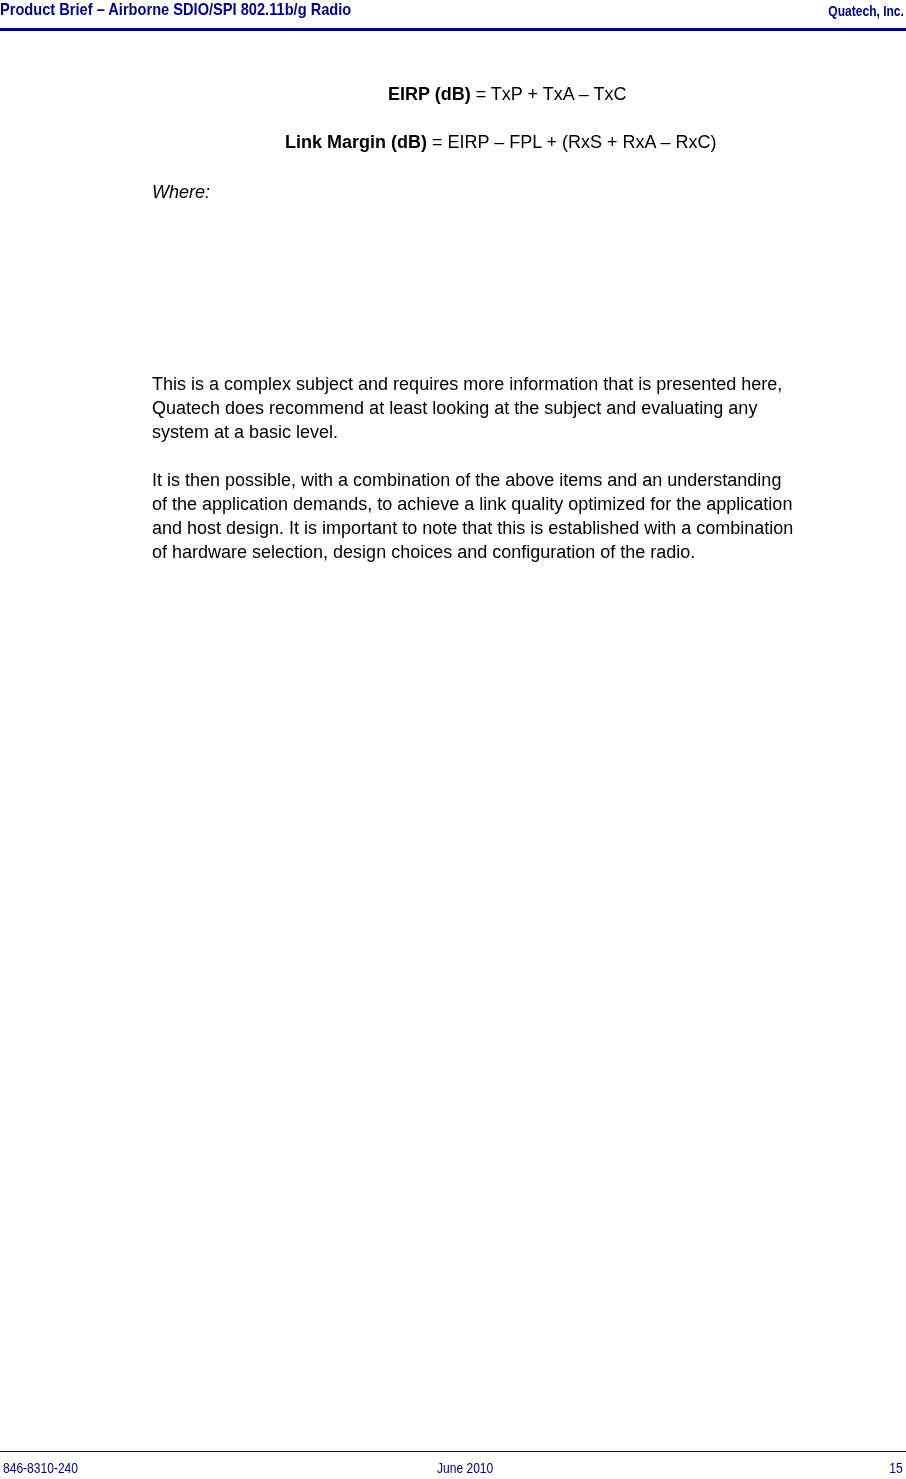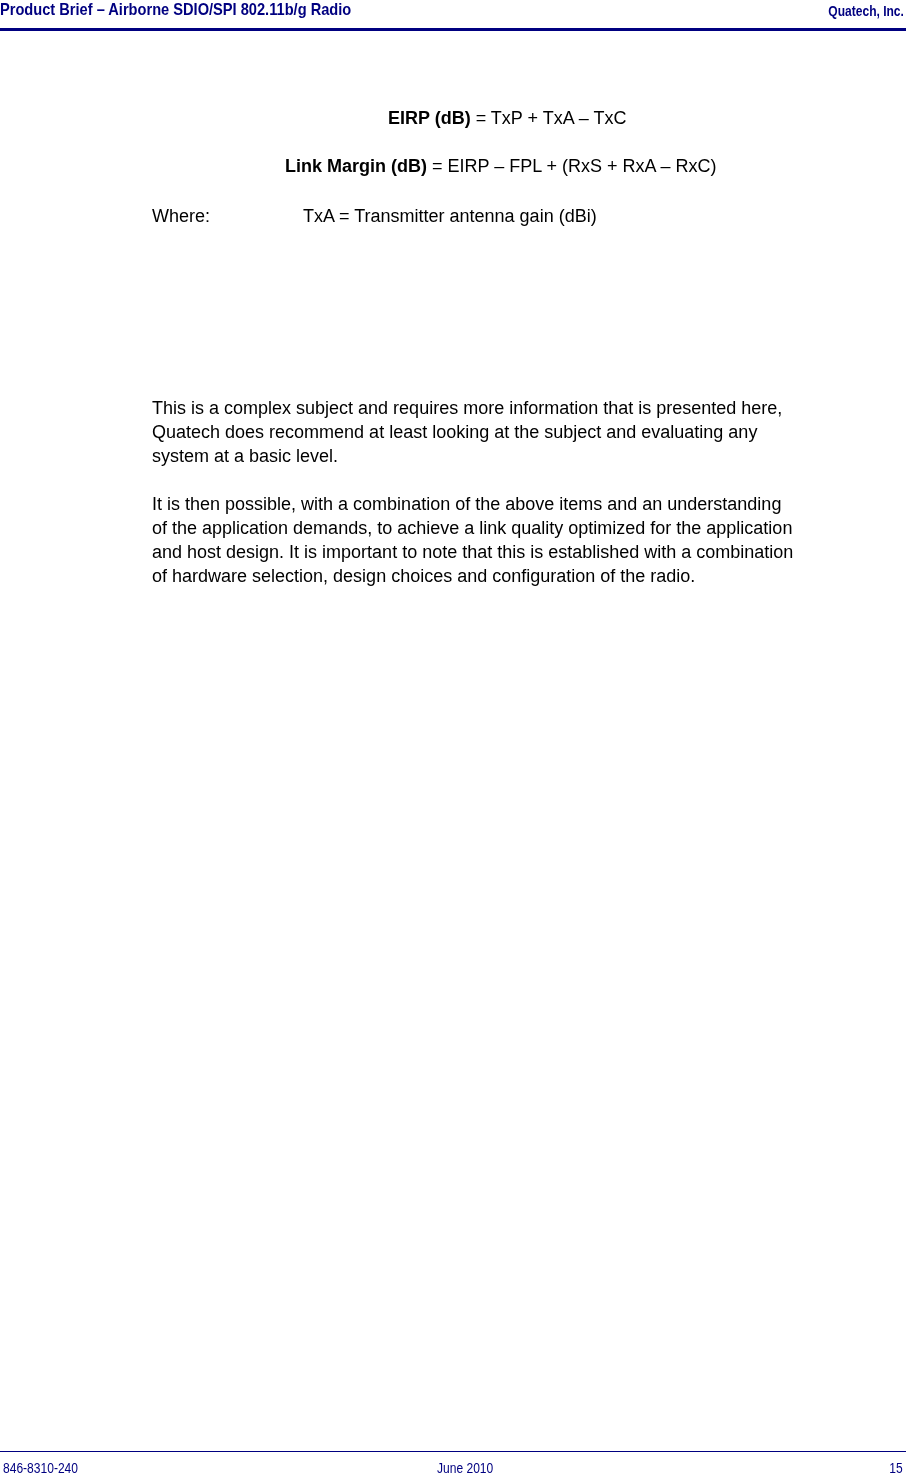--- a/index.html
+++ b/index.html
@@ -5,24 +5,24 @@
   html, body { margin:0; padding:0; background:#ffffff; }
   body { width:906px; height:1479px; position:relative; overflow:hidden; font-family:"Liberation Sans", sans-serif; color:#000; }
   .header-title { position:absolute; left:0; top:0; font-size:17px; font-weight:bold; color:#000080; transform:scaleX(0.86); transform-origin:left top; white-space:nowrap; }
   .header-company { position:absolute; right:2px; top:3px; font-size:14px; font-weight:bold; color:#000080; transform:scaleX(0.86); transform-origin:right top; white-space:nowrap; }
   .header-rule { position:absolute; left:0; top:28px; width:906px; height:3px; background:#000080; }
   .footer-rule { position:absolute; left:0; top:1451px; width:906px; height:1px; background:#000080; }
   .footer-text { position:absolute; top:1460px; font-size:14px; color:#000080; transform:scaleX(0.86); white-space:nowrap; }
   .footer-left { left:3px; transform-origin:left top; }
   .footer-center { left:437px; transform-origin:left top; }
   .footer-right { right:3px; transform-origin:right top; }
-  .body-text { font-size:18px; line-height:24px; white-space:nowrap;margin-top:24px; }
+  .body-text { font-size:18px; line-height:24px; white-space:nowrap; }
   .eq { position:absolute; }
   .eq b { font-weight:bold; }
-  .where-label { position:absolute; left:152px; top:180px; }
+  .where-label { position:absolute; left:152px; top:180px;font-style:italic; }
   .defs { position:absolute; left:303px; top:180px; }
   .defs div { height:24px; }
   .para { position:absolute; left:152px; width:760px; white-space:normal; }
   .para span { display:block; white-space:nowrap; }
 </style>
 </head>
 <body>
 
 <div>
   <div class="header-title">Product Brief – Airborne SDIO/SPI 802.11b/g Radio</div>
@@ -33,21 +33,20 @@
 <div>
   <div class="eq body-text" style="left:388px; top:82px;">
     <b>EIRP (dB)</b><span> = TxP + TxA – TxC</span>
   </div>
   <div class="eq body-text" style="left:285px; top:130px;">
     <b>Link Margin (dB)</b><span> = EIRP – FPL + (RxS + RxA – RxC)</span>
   </div>
 
   <div class="where-label body-text">Where:</div>
   <div class="defs body-text">
-    <div>TxA = Transmitter antenna gain (dBi)</div>
   </div>
 
   <div class="para body-text" style="top:372px;">
     <span>This is a complex subject and requires more information that is presented here,</span>
     <span>Quatech does recommend at least looking at the subject and evaluating any</span>
     <span>system at a basic level.</span>
   </div>
 
   <div class="para body-text" style="top:468px;">
     <span>It is then possible, with a combination of the above items and an understanding</span>

